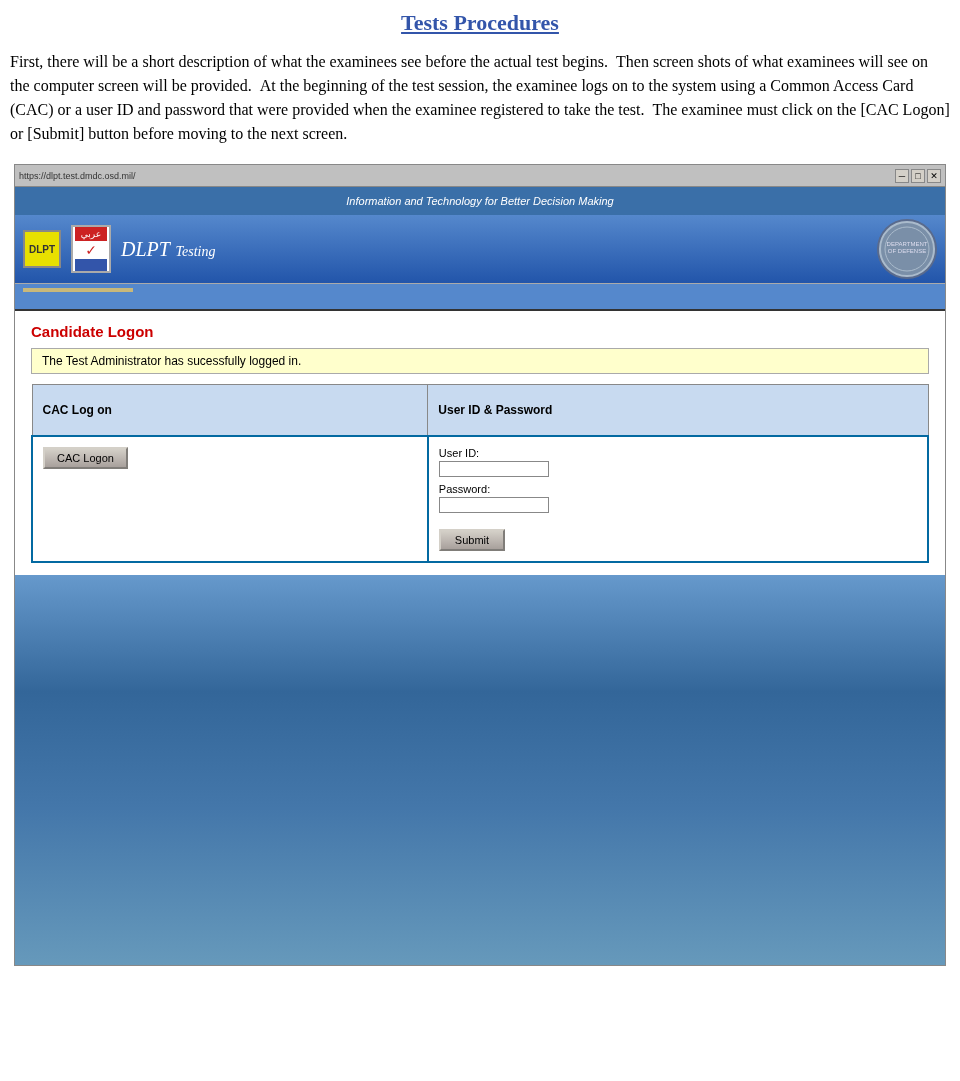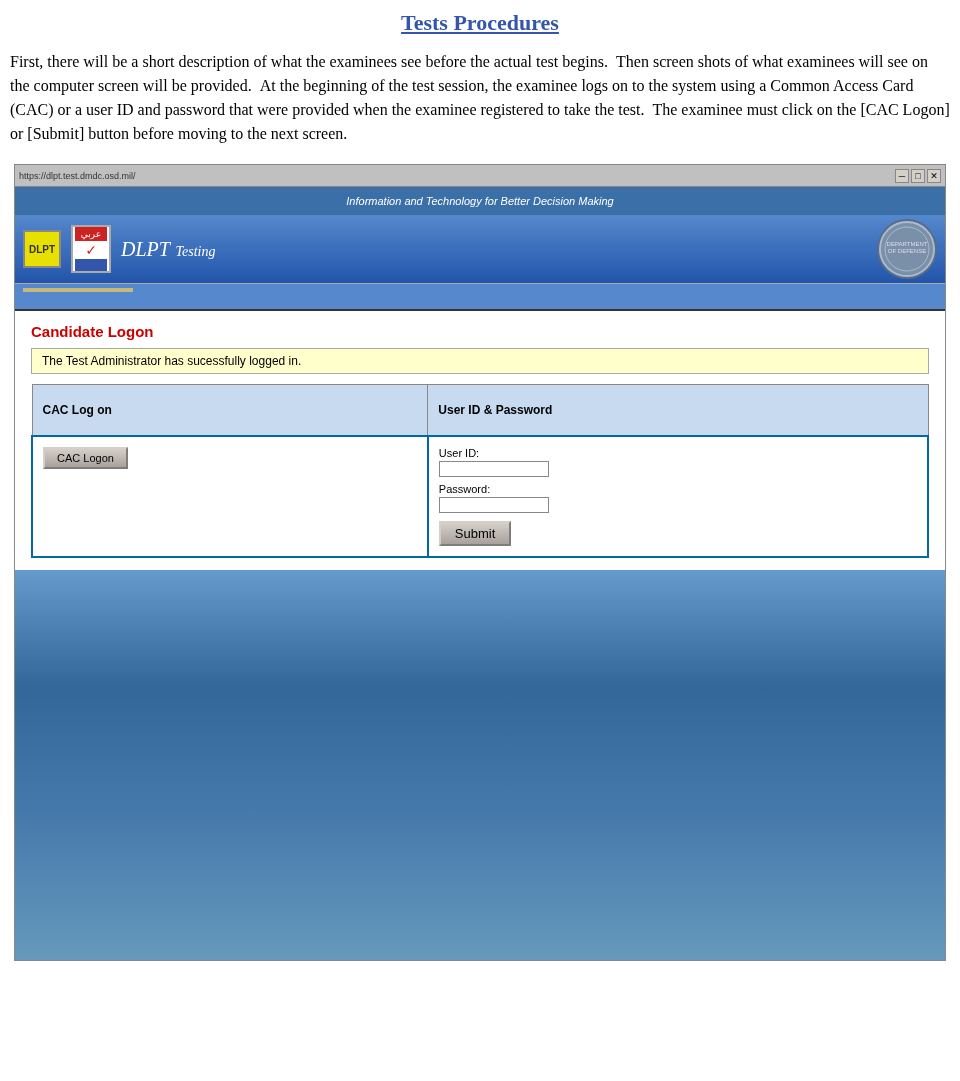--- a/index.html
+++ b/index.html
@@ -240,25 +240,25 @@
       border: 1px solid #888;
       background: #fff;
       margin-bottom: 6px;
       font-size: 11px;
     }
 
     .submit-btn {
       background: linear-gradient(180deg, #d4d0c8 0%, #a8a09c 100%);
       border: 2px outset #d4d0c8;
       padding: 3px 14px;
-      font-size: 13px;
+      font-size: 11px;
       font-family: Arial, sans-serif;
       cursor: pointer;
       display: inline-block;
-      margin-top: 2px;
+      margin-top: 10px;
     }
 
     
     .blue-bottom {
       background: linear-gradient(180deg, #6699cc 0%, #336699 30%, #4477aa 60%, #6699bb 100%);
       height: 390px;
       margin-top: 0;
     }
   </style>
 </head>

